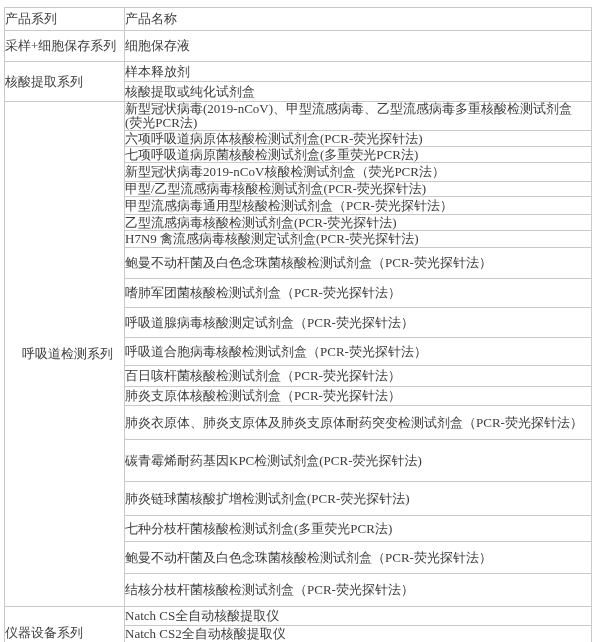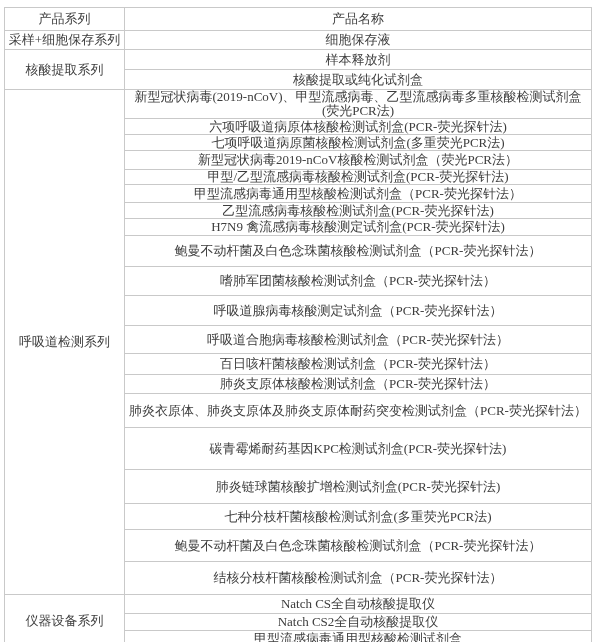--- a/index.html
+++ b/index.html
@@ -11,44 +11,43 @@
   table.doc-table{
     position:absolute;left:4px;top:7px;width:588px;
     border-collapse:collapse;table-layout:fixed;
   }
   .doc-table th,.doc-table td{
     border:1px solid #c9c9c9;
     font-size:13px;font-weight:normal;
     color:#3d3d3d;vertical-align:middle;
     line-height:14px;padding:0;
     overflow:hidden;
-    text-align:center;
   }
   .col-series{width:120px;}
   .cell-series{text-align:left;padding:0 2px 0 3px;}
-  .cell-series.indent{}
+  .cell-series.indent{padding-left:17px;}
   .cell-product{text-align:left;padding:0 4px 0 7px;white-space:pre-line;font-family:Liberation Serif, serif;}
   th.cell-series,th.cell-product{font-weight:normal;}
 </style>
 </head>
 <body>
 
 <table class="doc-table">
   <colgroup>
     <col class="col-series">
     <col>
   </colgroup>
   <thead>
     <tr style="height:23px;">
       <th class="cell-series">产品系列</th>
       <th class="cell-product">产品名称</th>
     </tr>
   </thead>
   <tbody>
-    <tr style="height:19px;padding-left:16px;">
+    <tr style="height:31px;padding-left:16px;">
       <td class="cell-series">采样+细胞保存系列</td>
       <td class="cell-product">细胞保存液</td>
     </tr>
 
     <tr style="height:20px;">
       <td class="cell-series" rowspan="2">核酸提取系列</td>
       <td class="cell-product">样本释放剂</td>
     </tr>
     <tr style="height:20px;">
       <td class="cell-product">核酸提取或纯化试剂盒</td>

